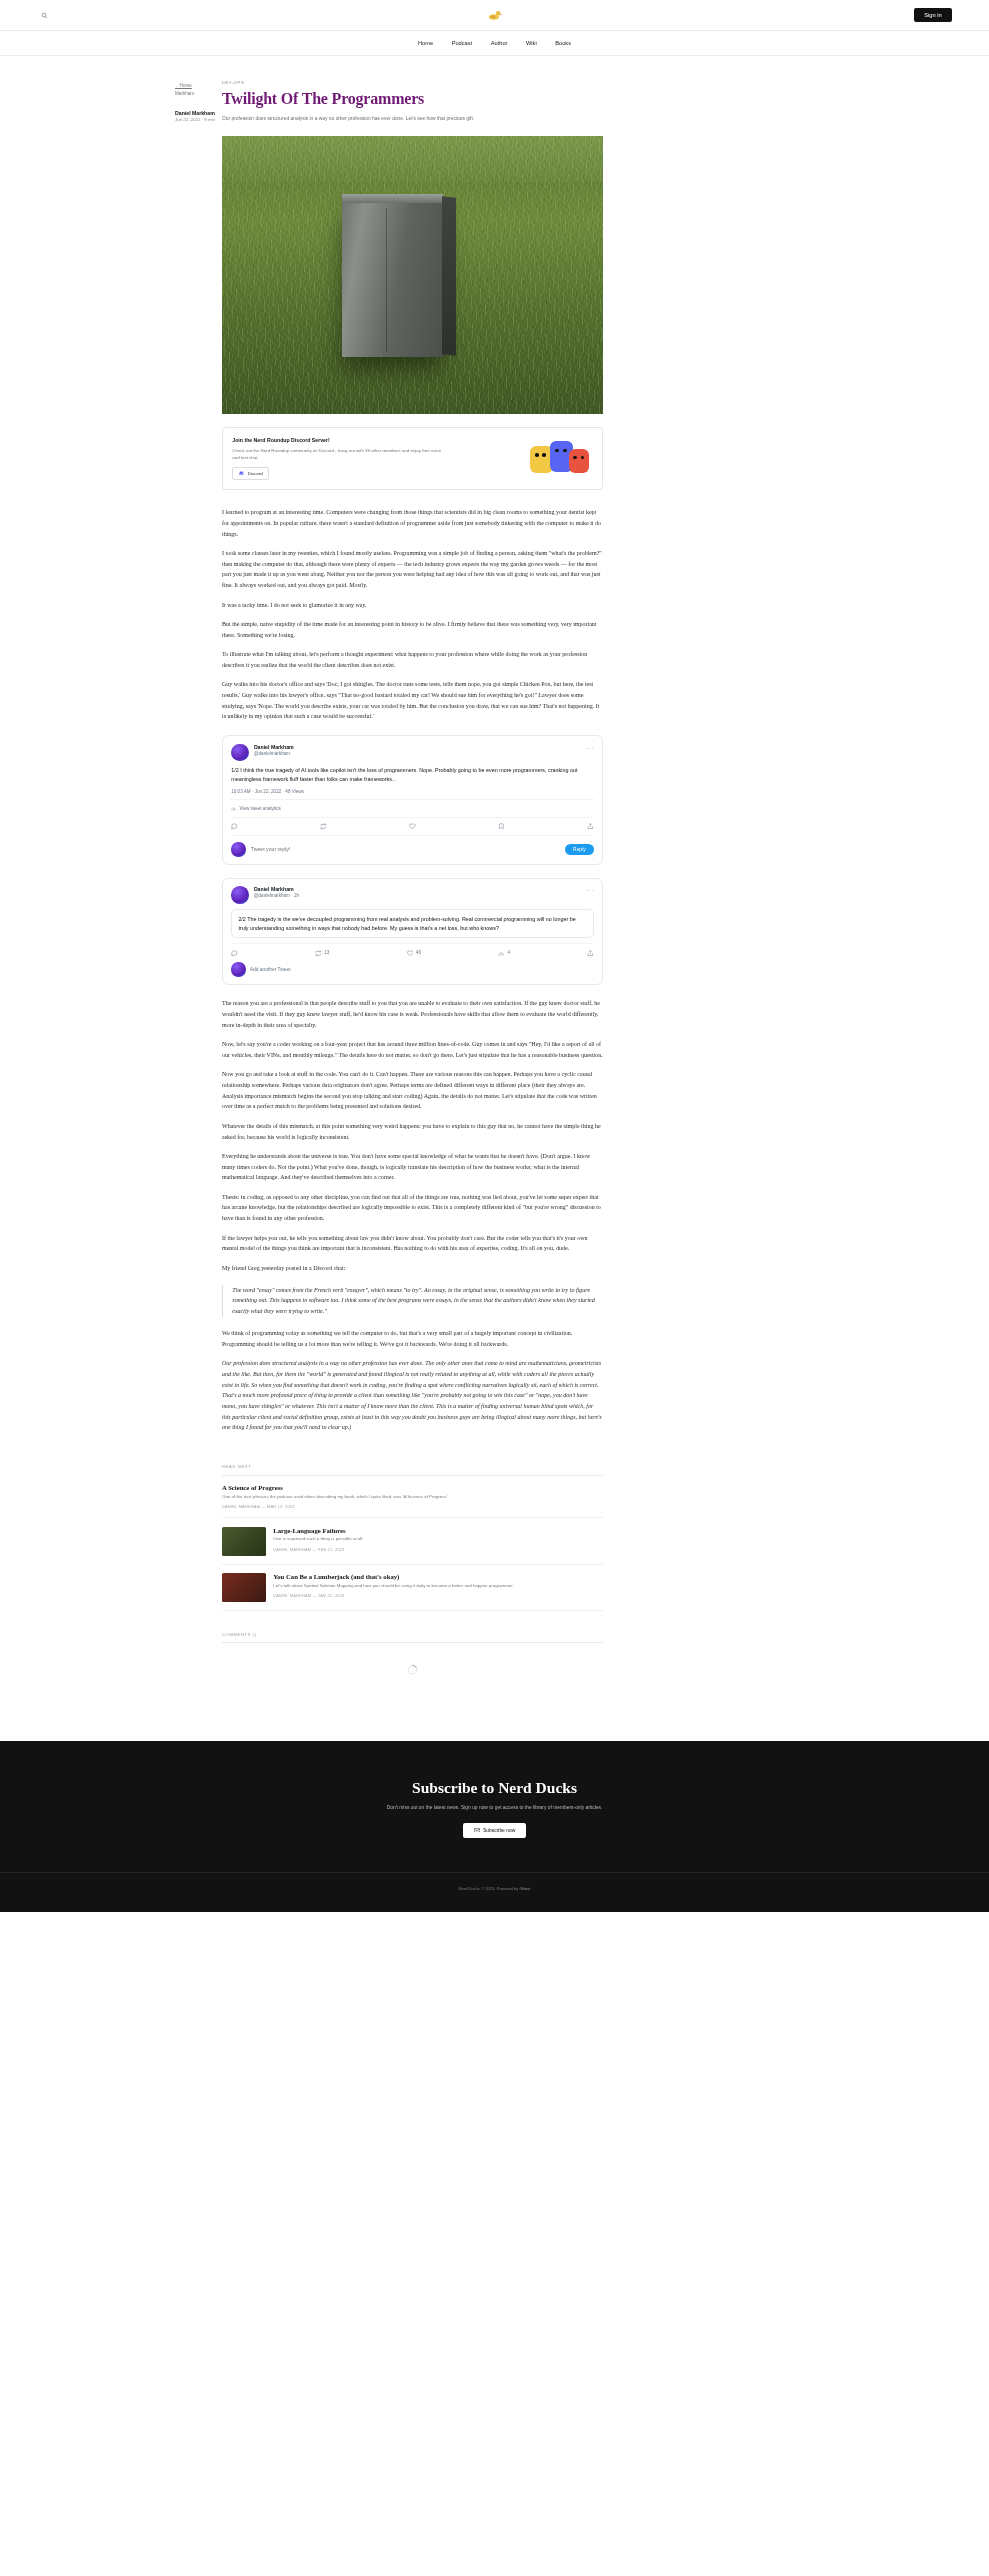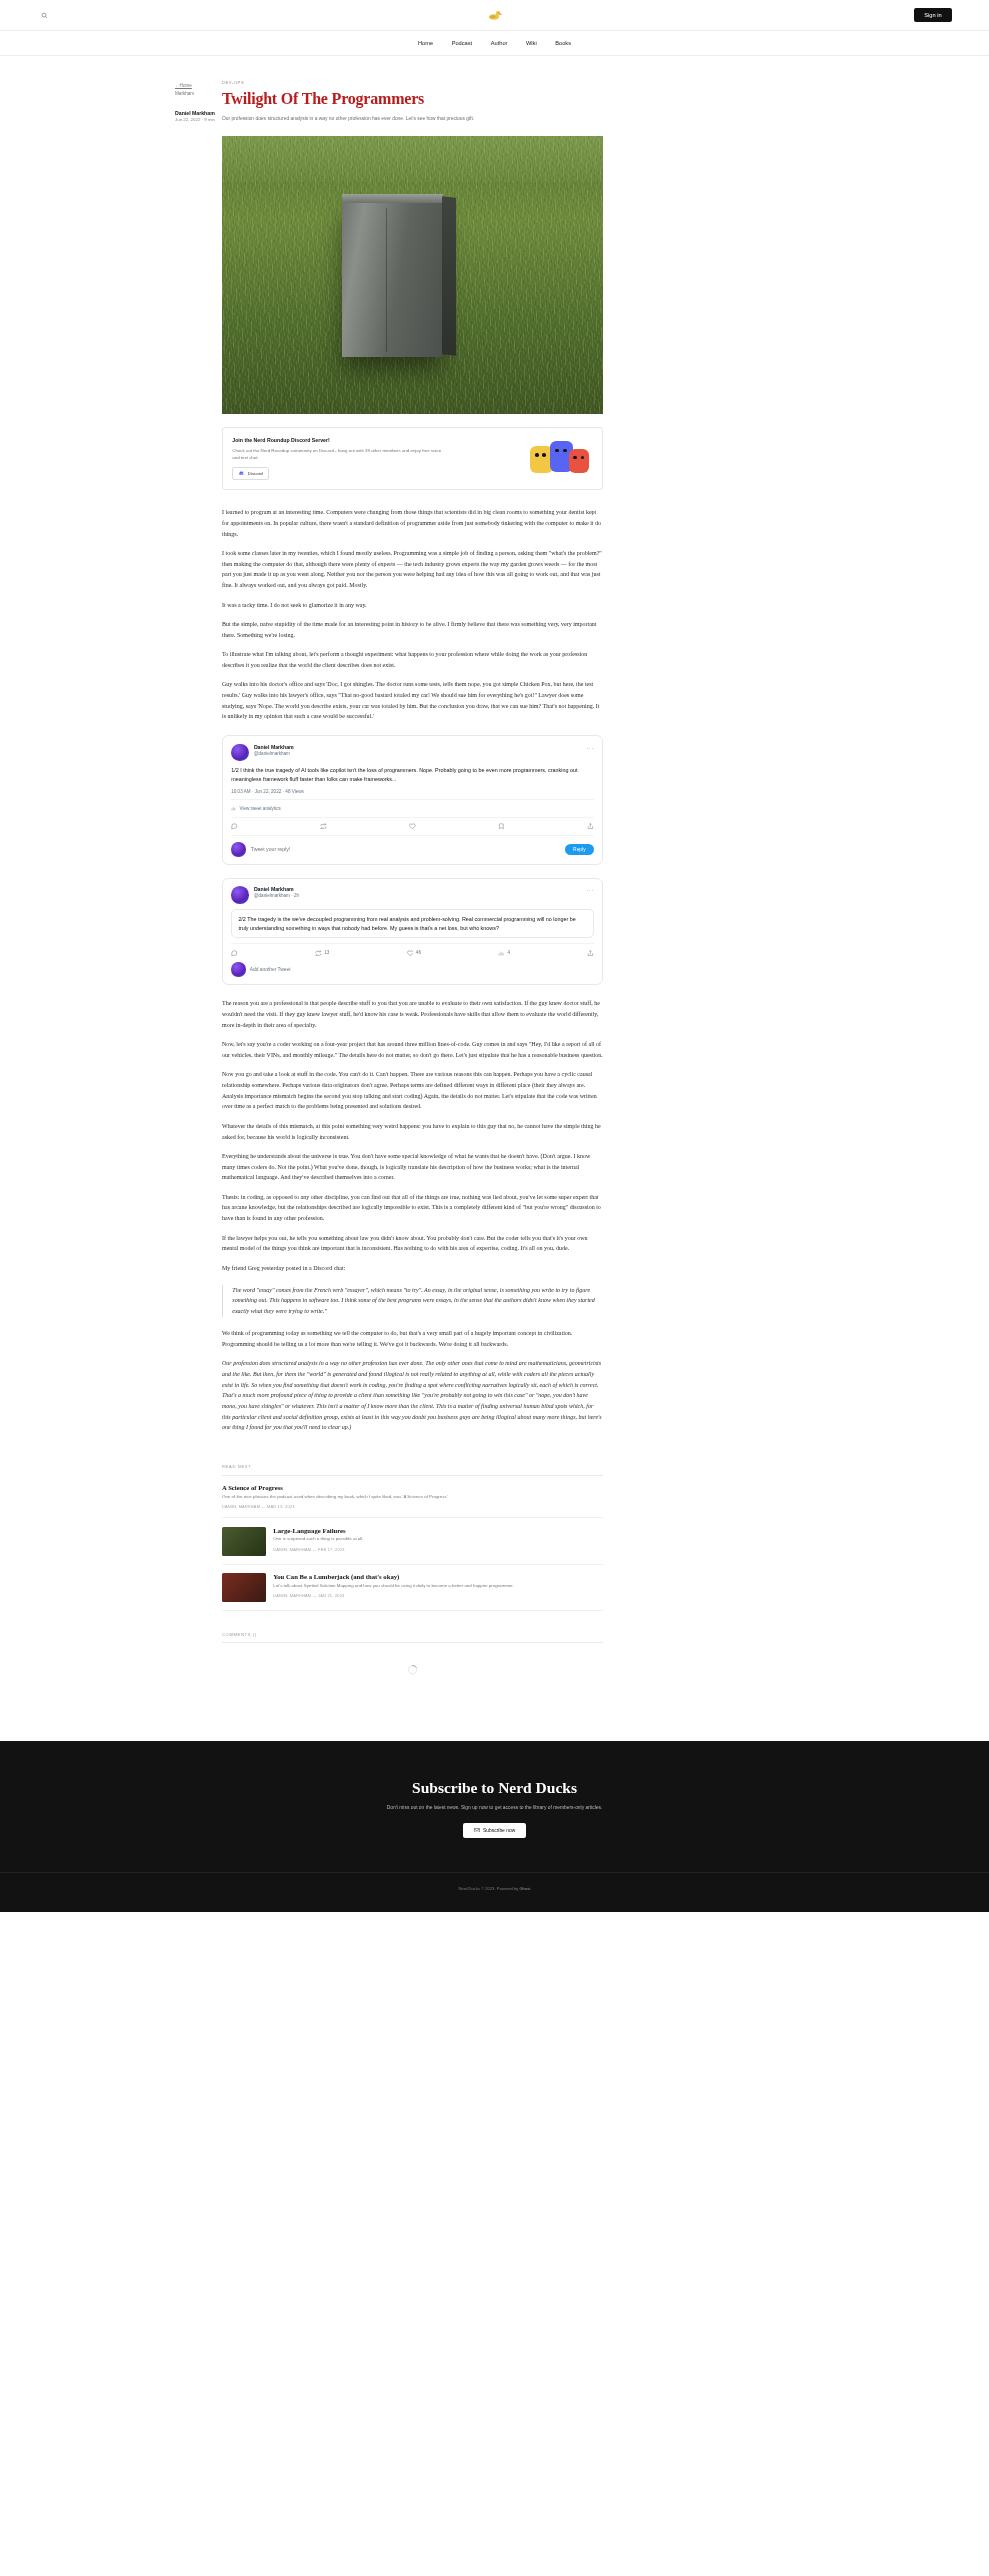--- a/index.html
+++ b/index.html
@@ -91,21 +91,21 @@
     letter-spacing: .14em;
     color: #8a8a8a;
     text-transform: uppercase;
     margin-bottom: 5.2px;
   }
   h1.article-title {
     font-family: "Liberation Serif", serif;
     font-size: 16px;
     line-height: 1.15;
     letter-spacing: -0.2px;
-    color: #b91c1c;
+    color: #701a75;
     margin-bottom: 6.2px;
     font-weight: bold;
   }
   .subtitle {
     font-family: "Liberation Sans", sans-serif;
     font-size: 4.9px;
     line-height: 1.6;
     color: #6d6d6d;
     max-width: 289px;
     margin-bottom: 13.4px;

